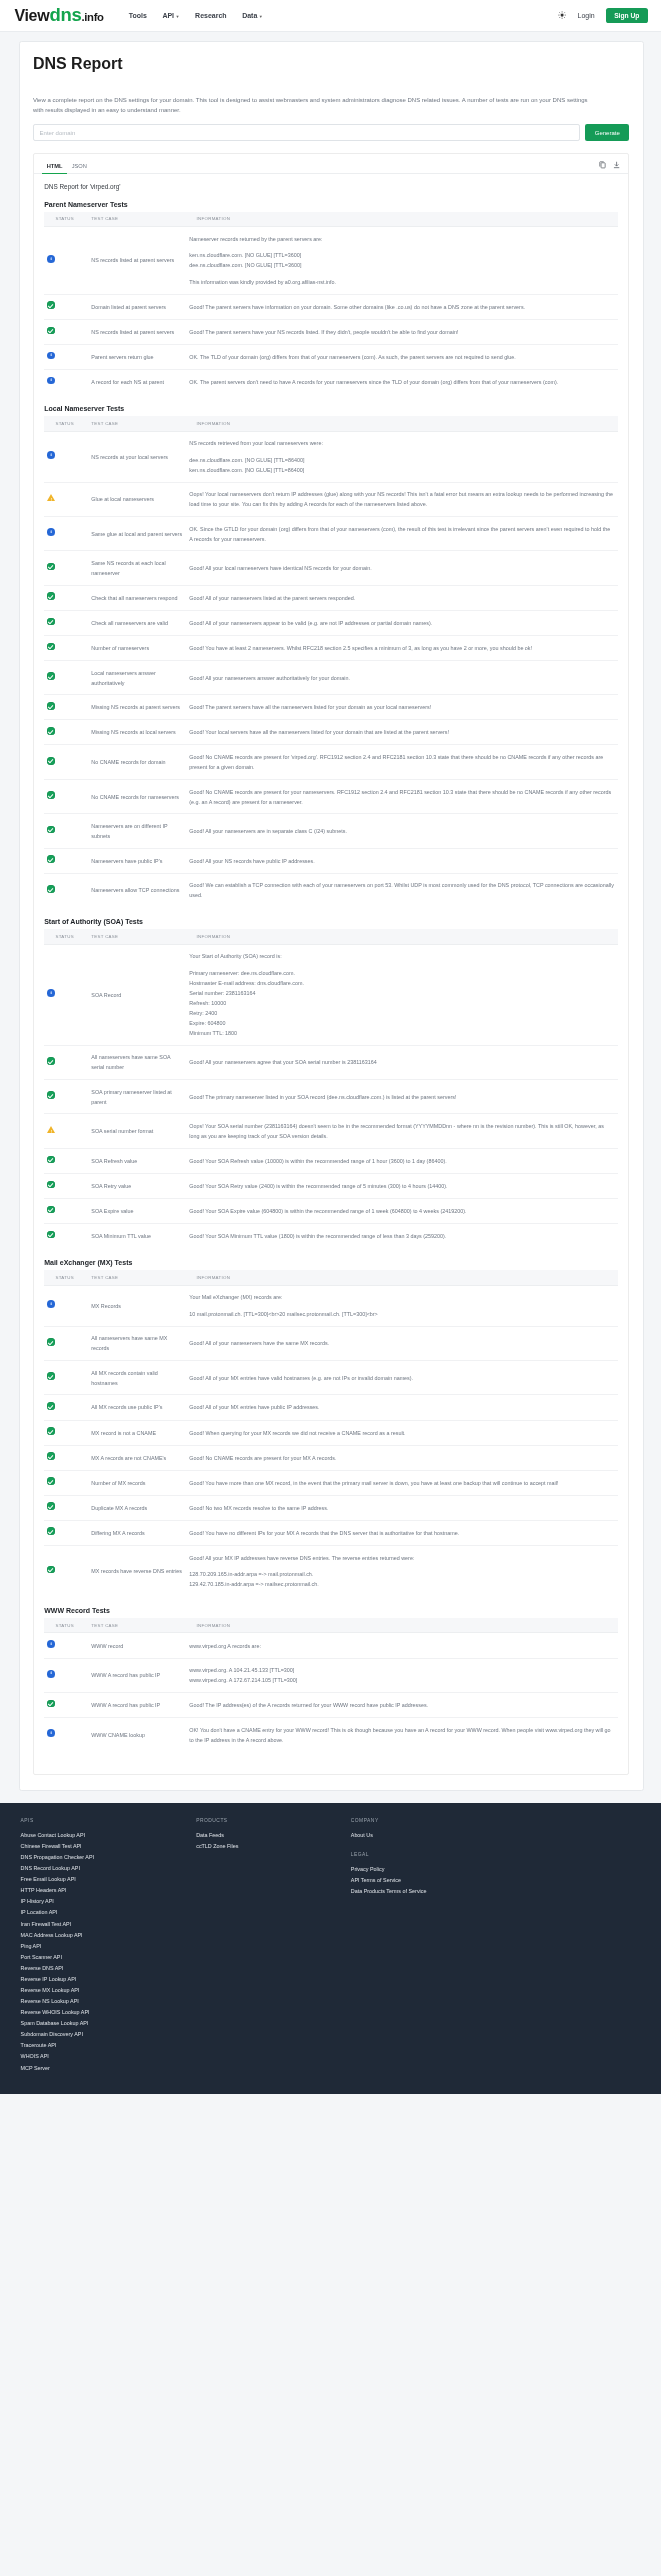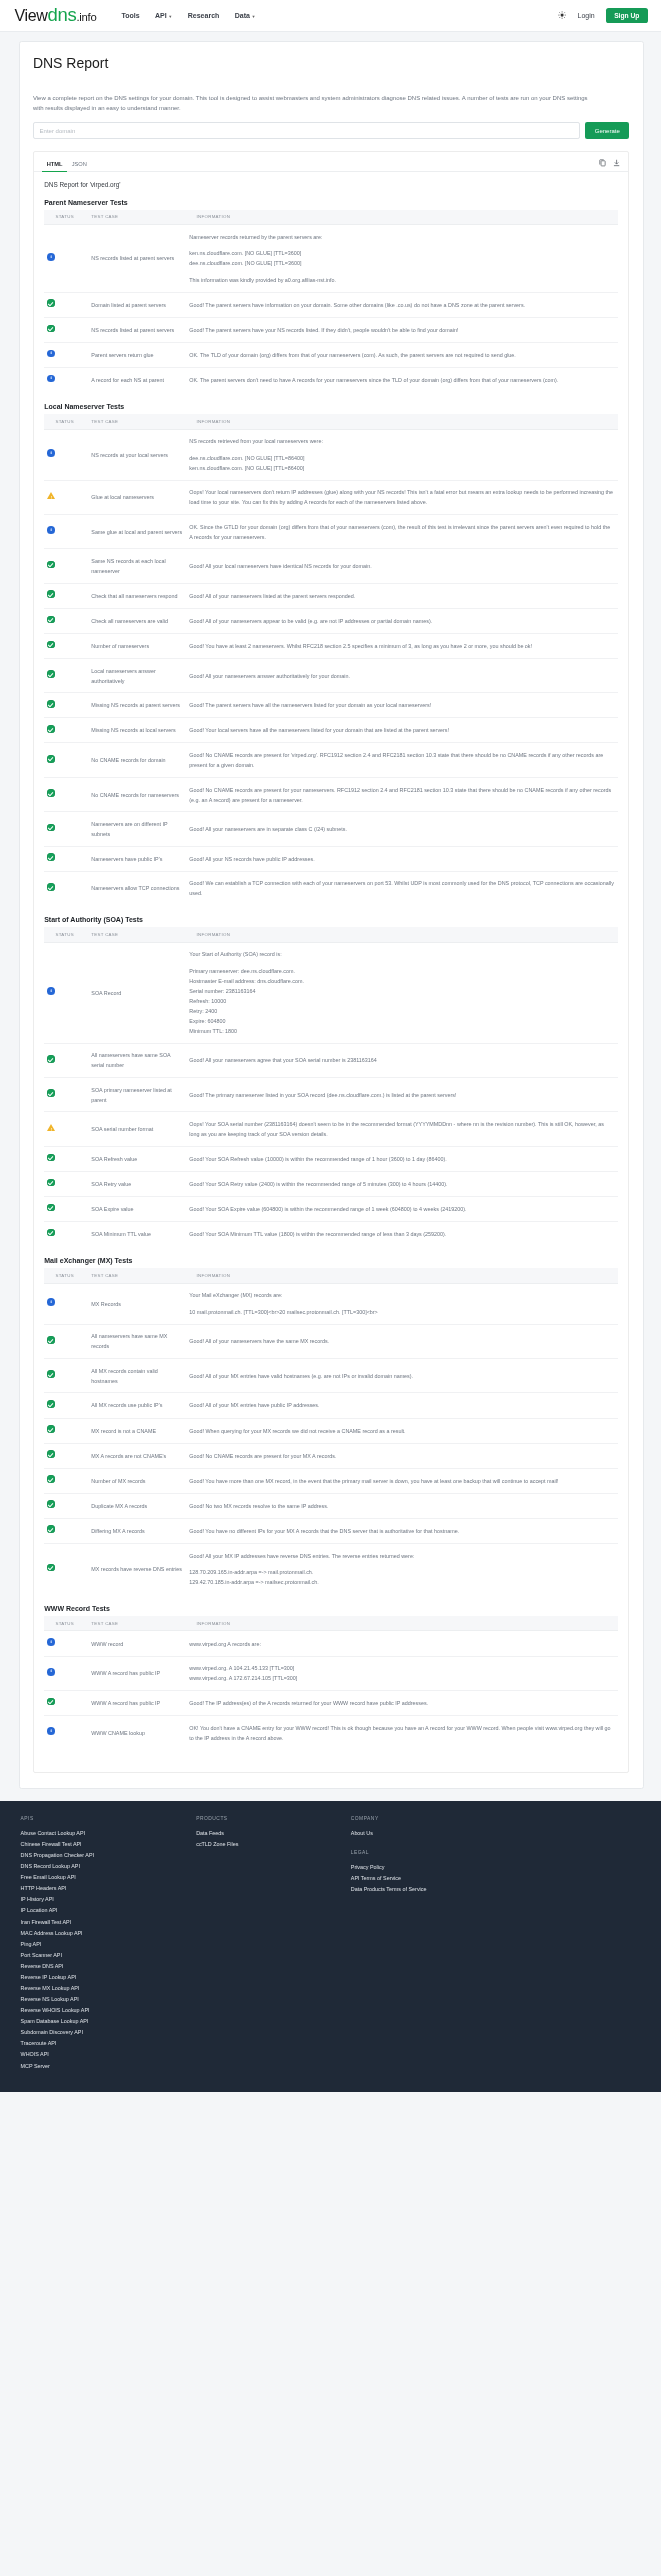--- a/index.html
+++ b/index.html
@@ -15,21 +15,21 @@
   .topnav {
     background: #ffffff;
     height: 32px;
     display: flex;
     align-items: center;
     padding: 0 14.4px;
     border-bottom: 0.5px solid #e9ecef;
   }
   .logo {
     font-size: 16px;
-    font-weight: normal;
+    font-weight: bold;
     letter-spacing: -0.3px;
     white-space: nowrap;
     line-height: 1;
   }
   .logo .l-view { color: #1a1a1a; }
   .logo .l-dns { color: #14a44d; font-size: 18.5px; }
   .logo .l-info { color: #1a1a1a; font-size: 11.3px; }
 
   .nav-links {
     display: flex;
@@ -77,22 +77,22 @@
 
   
   .page-wrap { padding: 9.3px 18.5px 0 18.5px; }
   .card {
     background: #fff;
     border: 0.5px solid #e6e9ec;
     border-radius: 2.6px;
     padding: 12.4px 13.4px 15.5px 13.4px;
   }
   h1.page-title {
-    font-size: 14px;
-    font-weight: normal;
+    font-size: 16px;
+    font-weight: bold;
     color: #1d1d1d;
     margin-bottom: 22px;
   }
   .page-desc {
     font-size: 6px;
     color: #6d7580;
     line-height: 1.75;
     max-width: 567px;
     margin-bottom: 8.8px;
   }

